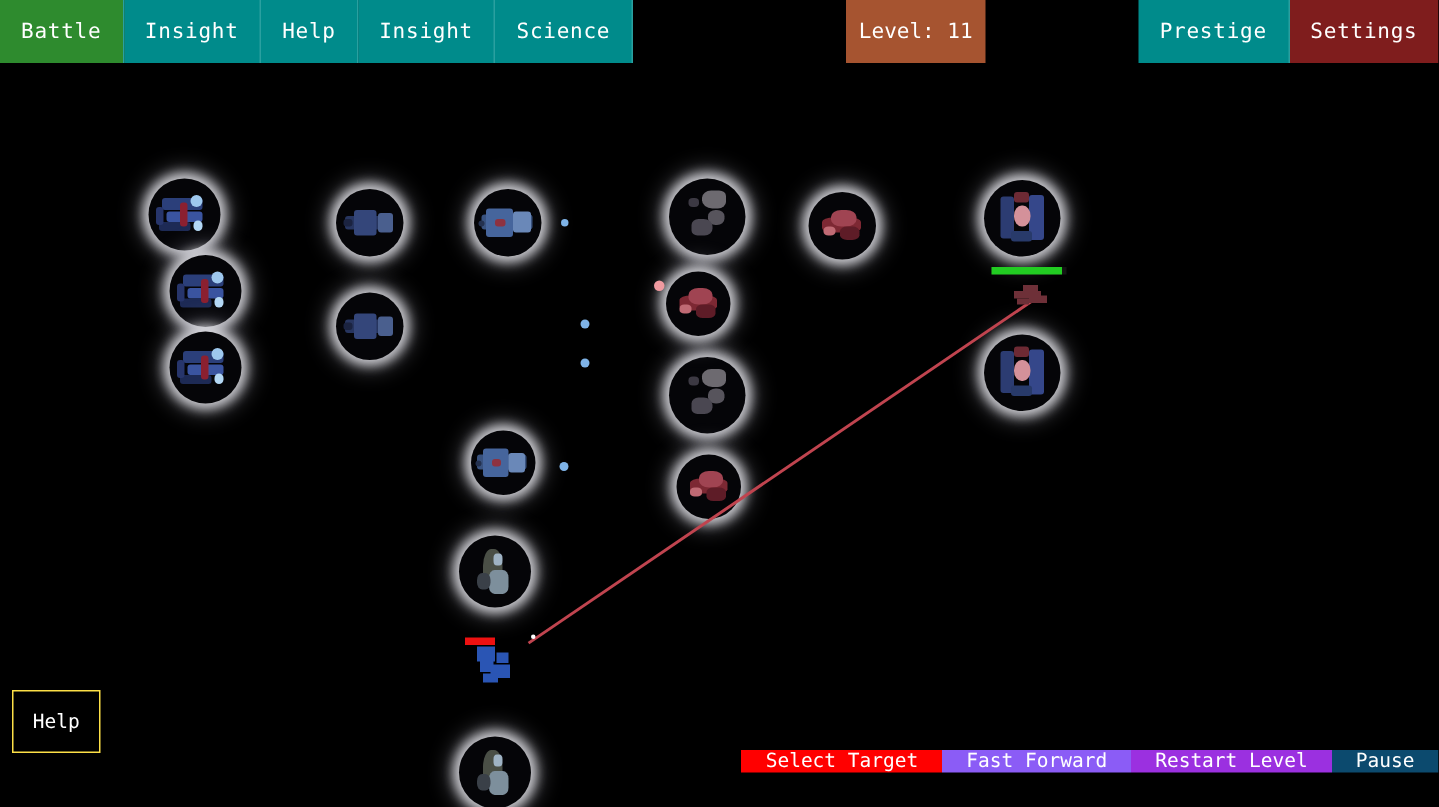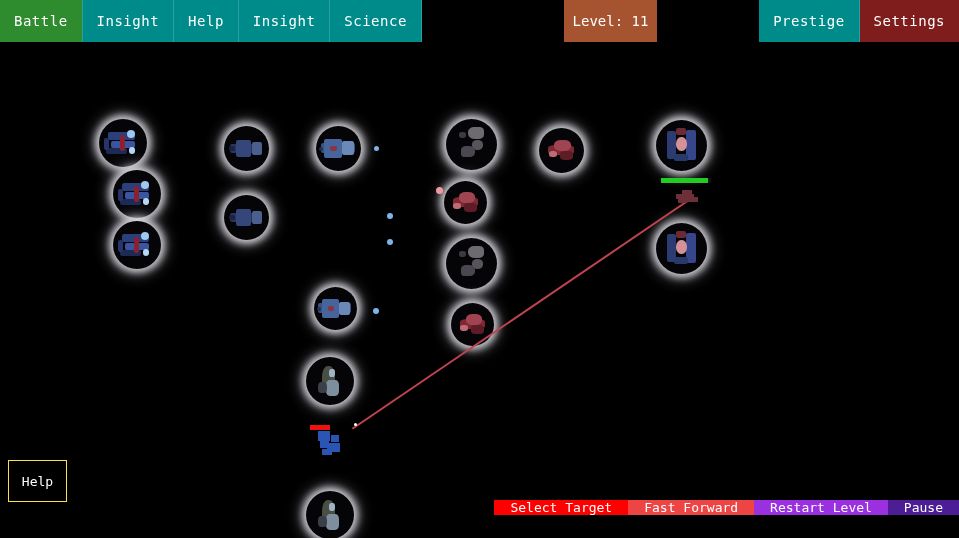--- a/index.html
+++ b/index.html
@@ -378,24 +378,24 @@
     </div>
 
   <div id="help-btn">
     <span>Help</span>
   </div>
 
   <div id="actionbar">
     <div class="actbtn" style="background: rgb(255, 0, 0); color: rgb(255, 255, 255);">
         <span>Select Target</span>
       </div>
-    <div class="actbtn" style="background: #ef4444; color: rgb(255, 255, 255);">
+    <div class="actbtn" style="background: #8b5cf6; color: rgb(255, 255, 255);">
         <span>Fast Forward</span>
       </div>
     <div class="actbtn" style="background: rgb(155, 48, 224); color: rgb(255, 255, 255);">
         <span>Restart Level</span>
       </div>
-    <div class="actbtn" style="background: #4c1d95; color: rgb(255, 255, 255);">
+    <div class="actbtn" style="background: #0c4a6e; color: rgb(255, 255, 255);">
         <span>Pause</span>
       </div>
   </div>
 
 </div>
 
 </body></html>

